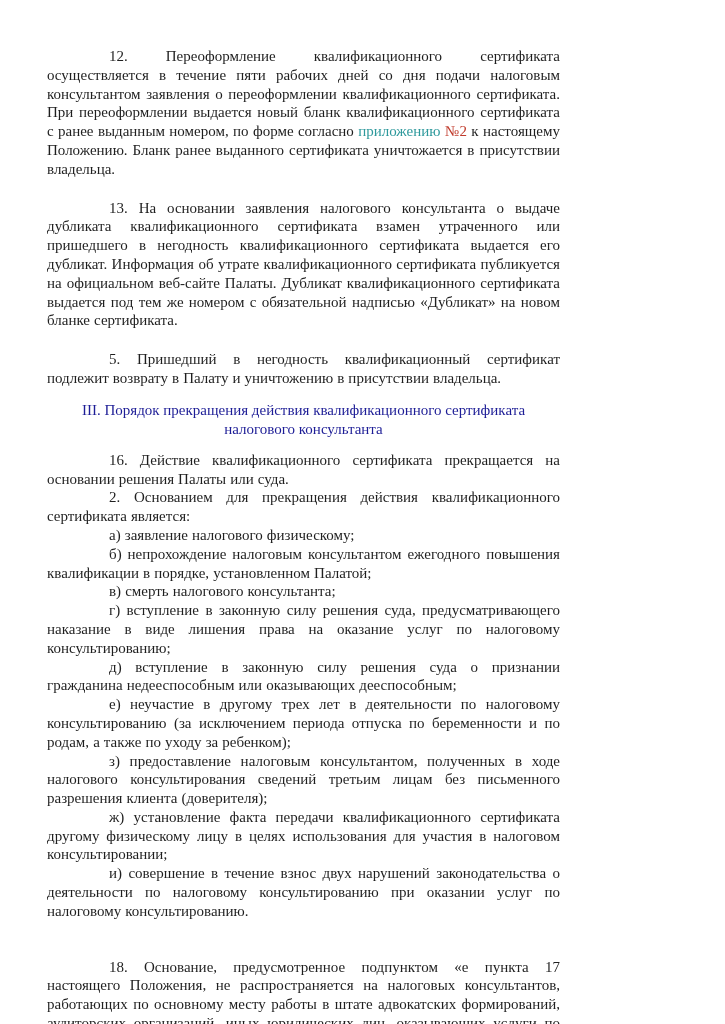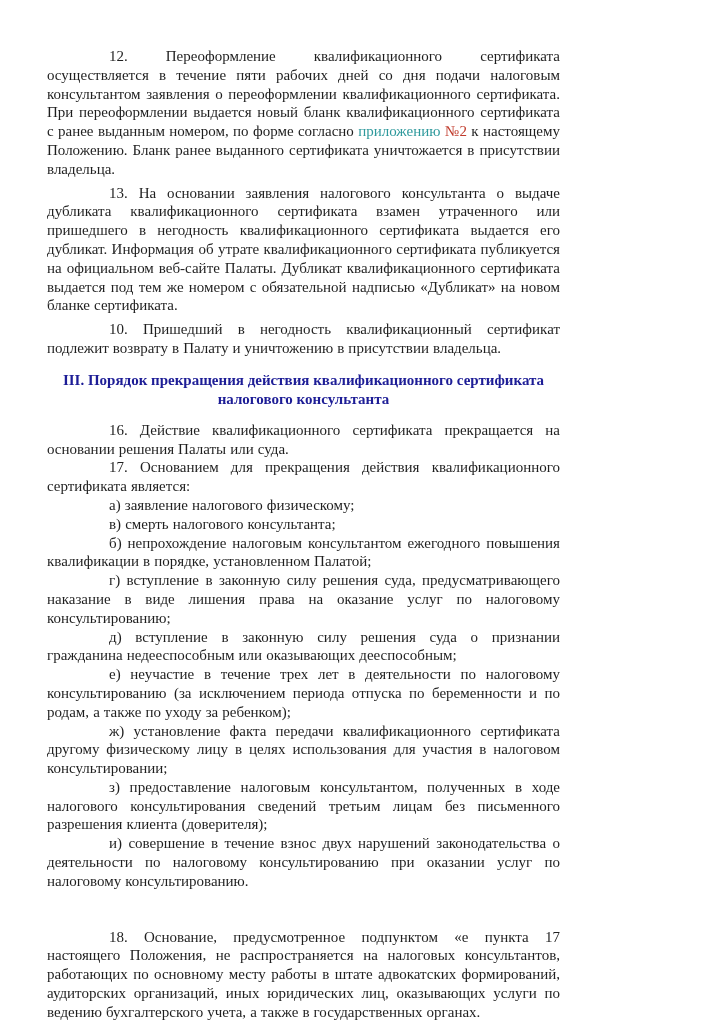--- a/index.html
+++ b/index.html
@@ -23,30 +23,30 @@
     line-height: 18.8px;
     color: var(--body-text, #1f1f1f);
   }
   .para {
     margin: 0;
     text-align: justify;
     text-indent: 62px;
     word-spacing: 0.02em;
   }
   .sp {
-    margin-top: 5px;
+    margin-top: 20px;
   }
   .big-gap {
     margin-top: 37px;
   }
   .section-heading {
     margin: 13px 10px 11px 10px;
     font-size: 15px;
     line-height: 19.5px;
-    font-weight: bold;
+    font-weight: normal;
     text-align: center;
     text-indent: 0;
     color: var(--heading, #1d1d96);
   }
   .link-teal {
     color: var(--link, #2e999c);
     cursor: pointer;
     text-decoration: none;
   }
   .ref-red {
@@ -57,34 +57,34 @@
 </style>
 </head>
 <body>
 
 <div class="page">
 
   <p class="para"><span>12. Переоформление квалификационного сертификата осуществляется в течение пяти рабочих дней со дня подачи налоговым консультантом заявления о переоформлении квалификационного сертификата. При переоформлении выдается новый бланк квалификационного сертификата с ранее выданным номером, по форме согласно </span><span class="link-teal">приложению</span> <span class="ref-red">№2</span><span> к настоящему Положению. Бланк ранее выданного сертификата уничтожается в присутствии владельца.</span></p>
 
   <p class="para sp">13. На основании заявления налогового консультанта о выдаче дубликата квалификационного сертификата взамен утраченного или пришедшего в негодность квалификационного сертификата выдается его дубликат. Информация об утрате квалификационного сертификата публикуется на официальном веб-сайте Палаты. Дубликат квалификационного сертификата выдается под тем же номером с обязательной надписью «Дубликат» на новом бланке сертификата.</p>
 
-  <p class="para sp">10. Пришедший в негодность квалификационный сертификат подлежит возврату в Палату и уничтожению в присутствии владельца.</p>
+  <p class="para sp">5. Пришедший в негодность квалификационный сертификат подлежит возврату в Палату и уничтожению в присутствии владельца.</p>
 
 
   <h2 class="section-heading">III. Порядок прекращения действия квалификационного сертификата налогового консультанта</h2>
 
   <p class="para">16. Действие квалификационного сертификата прекращается на основании решения Палаты или суда.</p>
-  <p class="para">17. Основанием для прекращения действия квалификационного сертификата является:</p>
+  <p class="para">2. Основанием для прекращения действия квалификационного сертификата является:</p>
 
   <p class="para">а) заявление налогового физическому;</p>
+  <p class="para">б) непрохождение налоговым консультантом ежегодного повышения квалификации в порядке, установленном Палатой;</p>
   <p class="para">в) смерть налогового консультанта;</p>
-  <p class="para">б) непрохождение налоговым консультантом ежегодного повышения квалификации в порядке, установленном Палатой;</p>
   <p class="para">г) вступление в законную силу решения суда, предусматривающего наказание в виде лишения права на оказание услуг по налоговому консультированию;</p>
   <p class="para">д) вступление в законную силу решения суда о признании гражданина недееспособным или оказывающих дееспособным;</p>
-  <p class="para">е) неучастие в течение трех лет в деятельности по налоговому консультированию (за исключением периода отпуска по беременности и по родам, а также по уходу за ребенком);</p>
+  <p class="para">е) неучастие в другому трех лет в деятельности по налоговому консультированию (за исключением периода отпуска по беременности и по родам, а также по уходу за ребенком);</p>
+  <p class="para">з) предоставление налоговым консультантом, полученных в ходе налогового консультирования сведений третьим лицам без письменного разрешения клиента (доверителя);</p>
   <p class="para">ж) установление факта передачи квалификационного сертификата другому физическому лицу в целях использования для участия в налоговом консультировании;</p>
-  <p class="para">з) предоставление налоговым консультантом, полученных в ходе налогового консультирования сведений третьим лицам без письменного разрешения клиента (доверителя);</p>
   <p class="para">и) совершение в течение взнос двух нарушений законодательства о деятельности по налоговому консультированию при оказании услуг по налоговому консультированию.</p>
 
   <p class="para big-gap">18. Основание, предусмотренное подпунктом «е пункта 17 настоящего Положения, не распространяется на налоговых консультантов, работающих по основному месту работы в штате адвокатских формирований, аудиторских организаций, иных юридических лиц, оказывающих услуги по ведению бухгалтерского учета, а также в государственных органах.</p>
   <p class="para">19. Действие квалификационного сертификата прекращается со дня принятия решения о его прекращении.</p>
 
 </div>
 
 </body></html>

